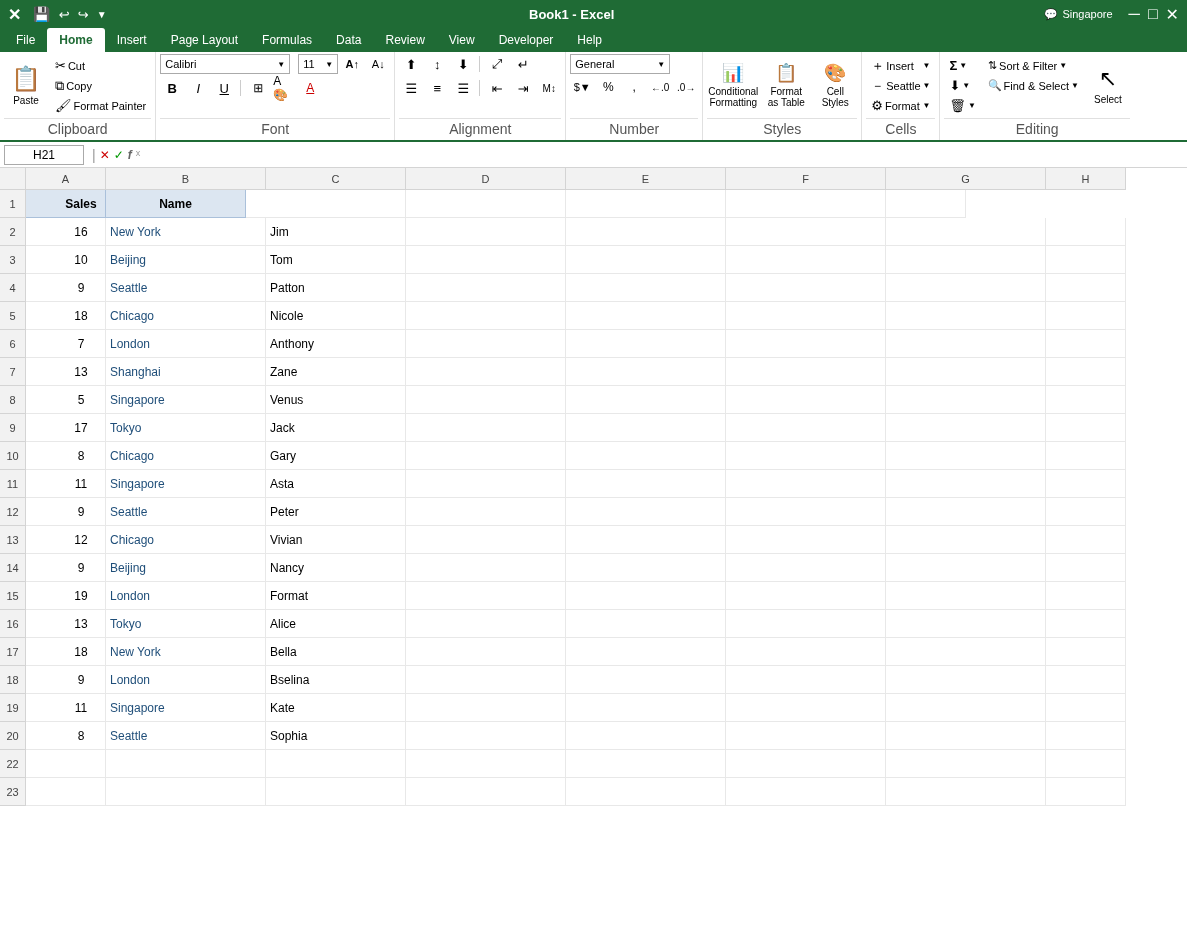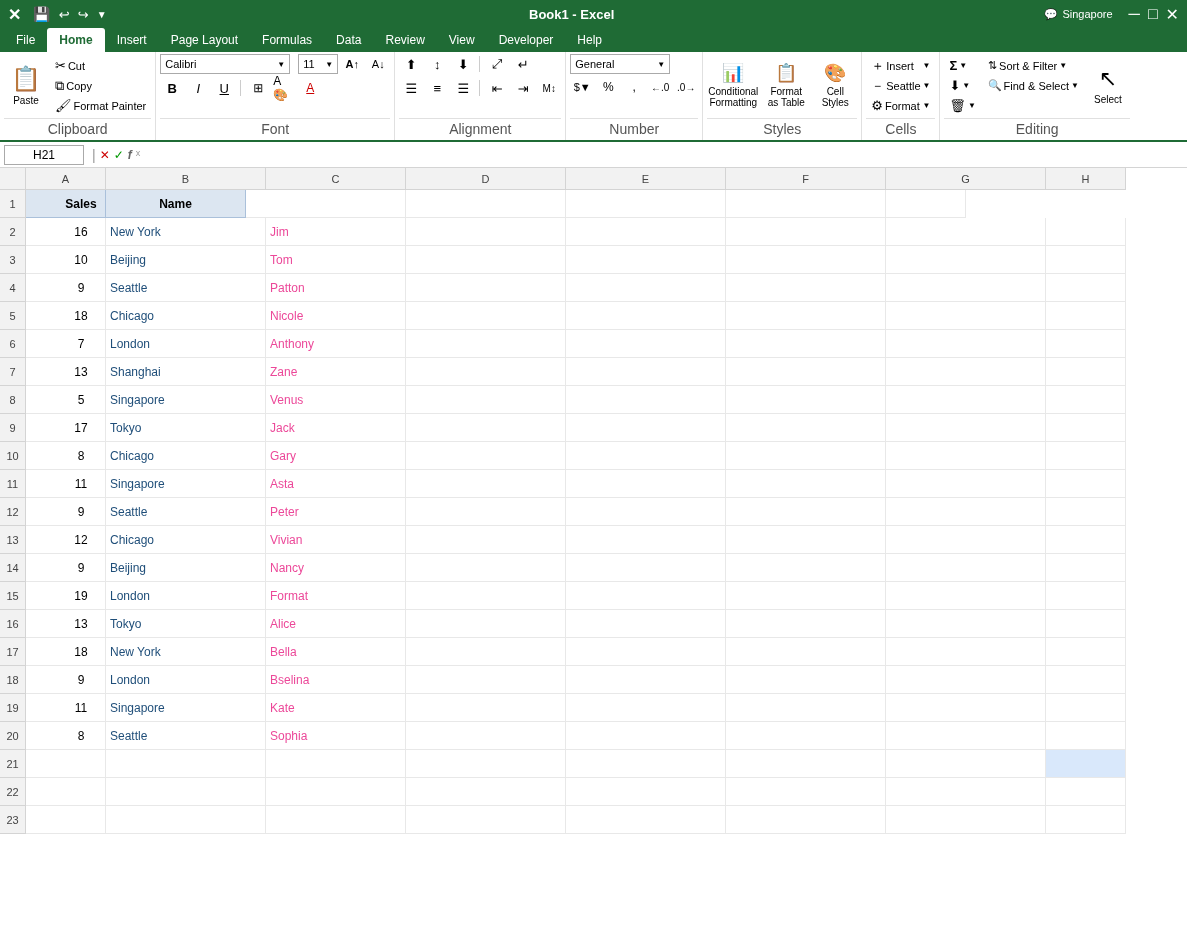--- a/index.html
+++ b/index.html
@@ -22,21 +22,21 @@
     .row-num-header { width: 26px; min-width: 26px; background: #f2f2f2; border-right: 1px solid #d4d4d4; border-bottom: 1px solid #d4d4d4; }
     .col-header { border-right: 1px solid #d4d4d4; border-bottom: 1px solid #d4d4d4; background: #f2f2f2; text-align: center; font-size: 11px; color: #444; font-weight: 500; display: flex; align-items: center; justify-content: center; height: 22px; }
 
     
     .sheet-row { display: flex; }
     .row-num { width: 26px; min-width: 26px; background: #f2f2f2; border-right: 1px solid #d4d4d4; border-bottom: 1px solid #d4d4d4; text-align: center; font-size: 11px; color: #444; display: flex; align-items: center; justify-content: center; height: 28px; }
     .cell { border-right: 1px solid #e8e8e8; border-bottom: 1px solid #e8e8e8; display: flex; align-items: center; height: 28px; font-size: 12px; padding: 0 4px; overflow: hidden; white-space: nowrap; }
     .cell.header-cell { background: #dce6f1; font-weight: 600; color: #000; justify-content: center; border-right: 1px solid #aac0da; border-bottom: 1px solid #aac0da; }
     .cell.num { justify-content: center; padding-left: 35px; }
     .cell.territory { color: #1f4e79; }
-    .cell.name-col { color: #ec4899; }
+    .cell.name-col { color: #000000; }
     .cell.selected { background: #d9e8fb; }
 
     
     .col-a { width: 80px; min-width: 80px; }
     .col-b { width: 160px; min-width: 160px; }
     .col-c { width: 140px; min-width: 140px; }
     .col-d { width: 160px; min-width: 160px; }
     .col-e { width: 160px; min-width: 160px; }
     .col-f { width: 160px; min-width: 160px; }
     .col-g { width: 160px; min-width: 160px; }
@@ -522,31 +522,20 @@
     <div class="cell col-a num">8</div>
     <div class="cell col-b territory">Seattle</div>
     <div class="cell col-c name-col">Sophia</div>
     <div class="cell col-d"></div>
     <div class="cell col-e"></div>
     <div class="cell col-f"></div>
     <div class="cell col-g"></div>
     <div class="cell col-h"></div>
   </div>
         <div class="sheet-row">
-    <div class="row-num">21</div>
-    <div class="cell col-a num"></div>
-    <div class="cell col-b territory"></div>
-    <div class="cell col-c name-col"></div>
-    <div class="cell col-d"></div>
-    <div class="cell col-e"></div>
-    <div class="cell col-f"></div>
-    <div class="cell col-g"></div>
-    <div class="cell col-h selected"></div>
-  </div>
-        <div class="sheet-row">
     <div class="row-num">22</div>
     <div class="cell col-a num"></div>
     <div class="cell col-b territory"></div>
     <div class="cell col-c name-col"></div>
     <div class="cell col-d"></div>
     <div class="cell col-e"></div>
     <div class="cell col-f"></div>
     <div class="cell col-g"></div>
     <div class="cell col-h"></div>
   </div>

